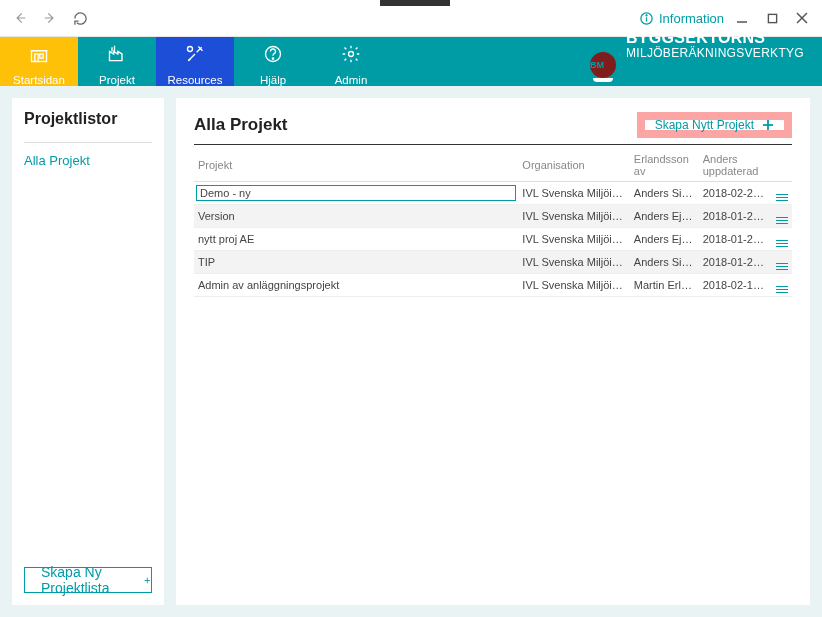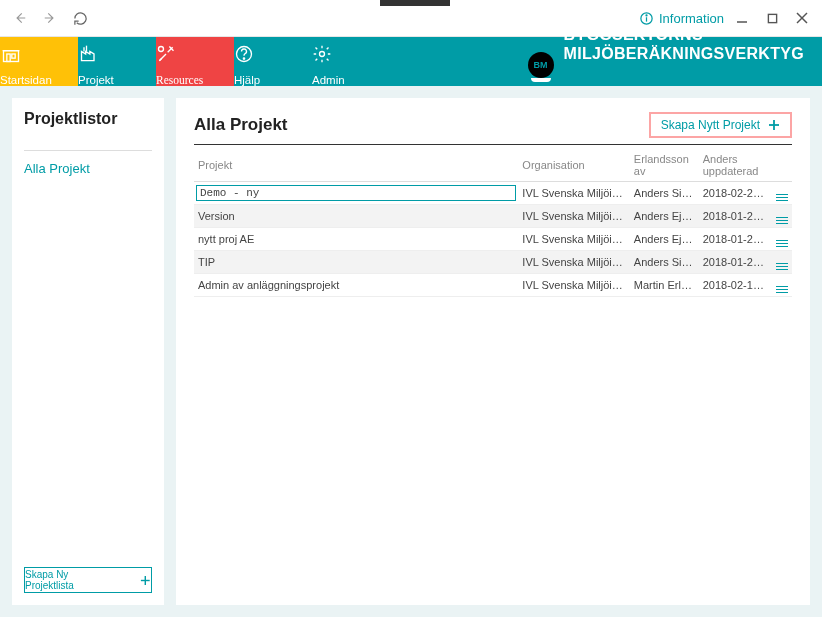--- a/index.html
+++ b/index.html
@@ -43,94 +43,93 @@
     }
     .menubar {
       height: 56px;
       background: #009ca6;
       display: flex;
       align-items: stretch;
     }
     .menu-item {
       width: 78px;
       display: flex; flex-direction: column;
-      align-items: flex-start; justify-content: center;
+      align-items: center; justify-content: center;
       color: #fff; font-size: 11.5px; gap: 10px;
       cursor: pointer;
     }
     .menu-item.active { background: #ffc107; }
-    .menu-item.res { background: #ef4444; font-family: Liberation Serif, serif; }
+    .menu-item.res { background: #1d4ed8; }
     .menu-item .mi-icon { height: 20px; display:flex;align-items:center;justify-content:center; }
     .brand {
       margin-left: auto;
       display:flex; align-items:center; gap:10px; padding-right:18px; color:#fff;
     }
     .brand-logo {
-      width:26px;height:26px;border-radius:50%;background:#000000;color:#009ca6;
-      display:flex;align-items:center;justify-content:center;font-size:9px;font-weight:bold;
+      width:26px;height:26px;border-radius:50%;background:#7f1d1d;color:#009ca6;
+      display:flex;align-items:center;justify-content:flex-start;font-size:9px;font-weight:bold;
       position:relative;
     }
     .brand-logo::after{
       content:"";position:absolute;bottom:-4px;left:3px;right:3px;height:4px;border-radius:0 0 10px 10px;background:#fff;
     }
     .brand-text { line-height:1.15; }
     .brand-text .l1{font-size:16px;font-weight:600;letter-spacing:.3px;}
-    .brand-text .l2{font-size:16px;font-weight:700;letter-spacing:.3px;}
+    .brand-text .l2{font-size:12px;font-weight:400;letter-spacing:.3px;}
     .brand-text .l3{font-size:9px;opacity:.9;margin-top:30px;}
     .workspace {
       position:absolute; top:86px; left:0; right:0; bottom:0;
       background:#eaf3f4;
       display:flex; gap:12px; padding:12px;
     }
     .sidebar {
       width:152px; background:#fff;
       display:flex; flex-direction:column;
       padding:12px 12px;
     }
     .sidebar h3 {
-      font-size:16px; font-weight:700; color:#222; margin-bottom:16px;
+      font-size:16px; font-weight:700; color:#222; margin-bottom:8px;
     }
     .side-divider{height:1px;background:#ddd;margin:6px 0 10px;}
     .side-link{
       color:#009ca6; font-size:13px; cursor:pointer;
     }
     .side-bottom{
       margin-top:auto;
       border:1px solid #009ca6;color:#009ca6;
       height:26px;display:flex;align-items:center;justify-content:center;
-      gap:24px;font-size:10px;cursor:pointer;
+      gap:24px;font-size:14px;cursor:pointer;padding-left:16px;
     }
     .main {
       flex:1; background:#fff;
       padding:14px 18px;
       position:relative;
     }
     .main-head{
       display:flex;align-items:center;justify-content:space-between;
       border-bottom:1.5px solid #333;padding-bottom:6px;margin-bottom:4px;
     }
     .main-head h2{font-size:17px;font-weight:700;color:#222;}
     .create-btn{
-      border:2px solid #fca5a5;
+      border:8px solid #fca5a5;
       color:#009ca6;height:26px;padding:0 10px;
       display:flex;align-items:center;gap:8px;font-size:12px;cursor:pointer;
     }
     .tbl{width:100%;border-collapse:collapse;table-layout:fixed;}
     .tbl th{
       text-align:left;font-weight:400;color:#888;font-size:11px;
       padding:4px 4px;border-bottom:1px solid #ddd;
     }
     .tbl td{
       font-size:11px;color:#444;padding:3px 4px;
       border-bottom:1px solid #eee;white-space:nowrap;overflow:hidden;text-overflow:ellipsis;
     }
     .tbl tbody tr:nth-child(even){background:#f3f3f3;}
     .tbl tbody tr.selected td:first-child{
       position:relative;
-      font-family:Liberation Mono, monospace;
     }
     .tbl tbody tr.selected td:first-child .cellwrap{
       border:1px solid #009ca6;display:block;padding:1px 3px;margin:-1px -2px;
     }
     .col-proj{width:320px;}
     .col-org{width:110px;}
     .col-upd{width:68px;}
     .col-date{width:72px;}
     .col-menu{width:20px;text-align:right;}
     .row-menu{

